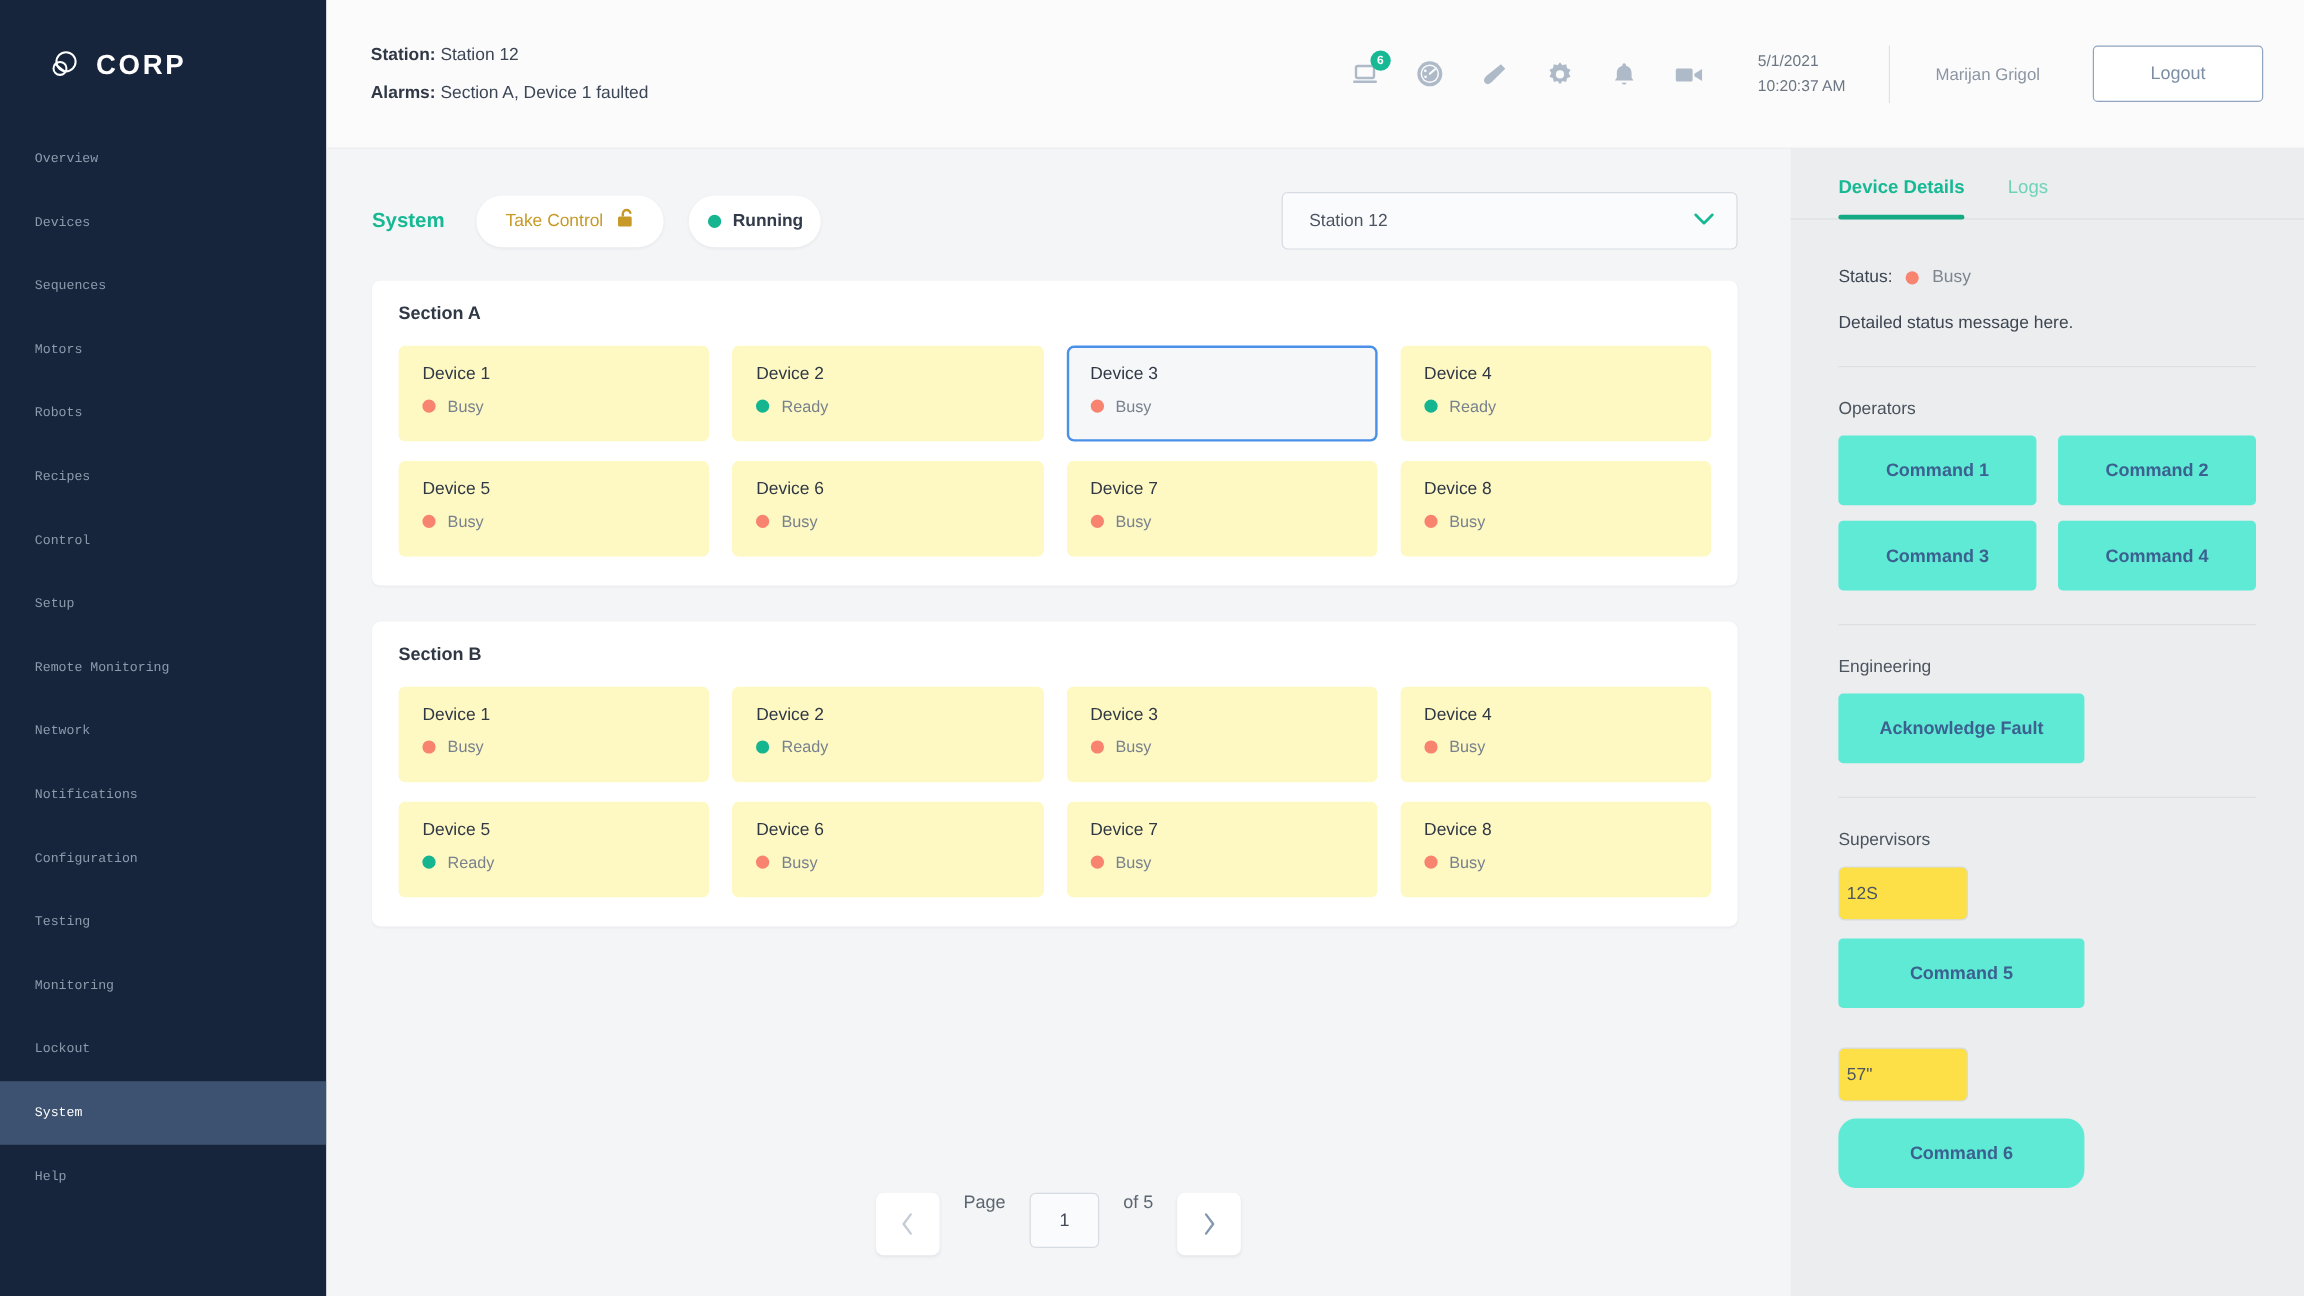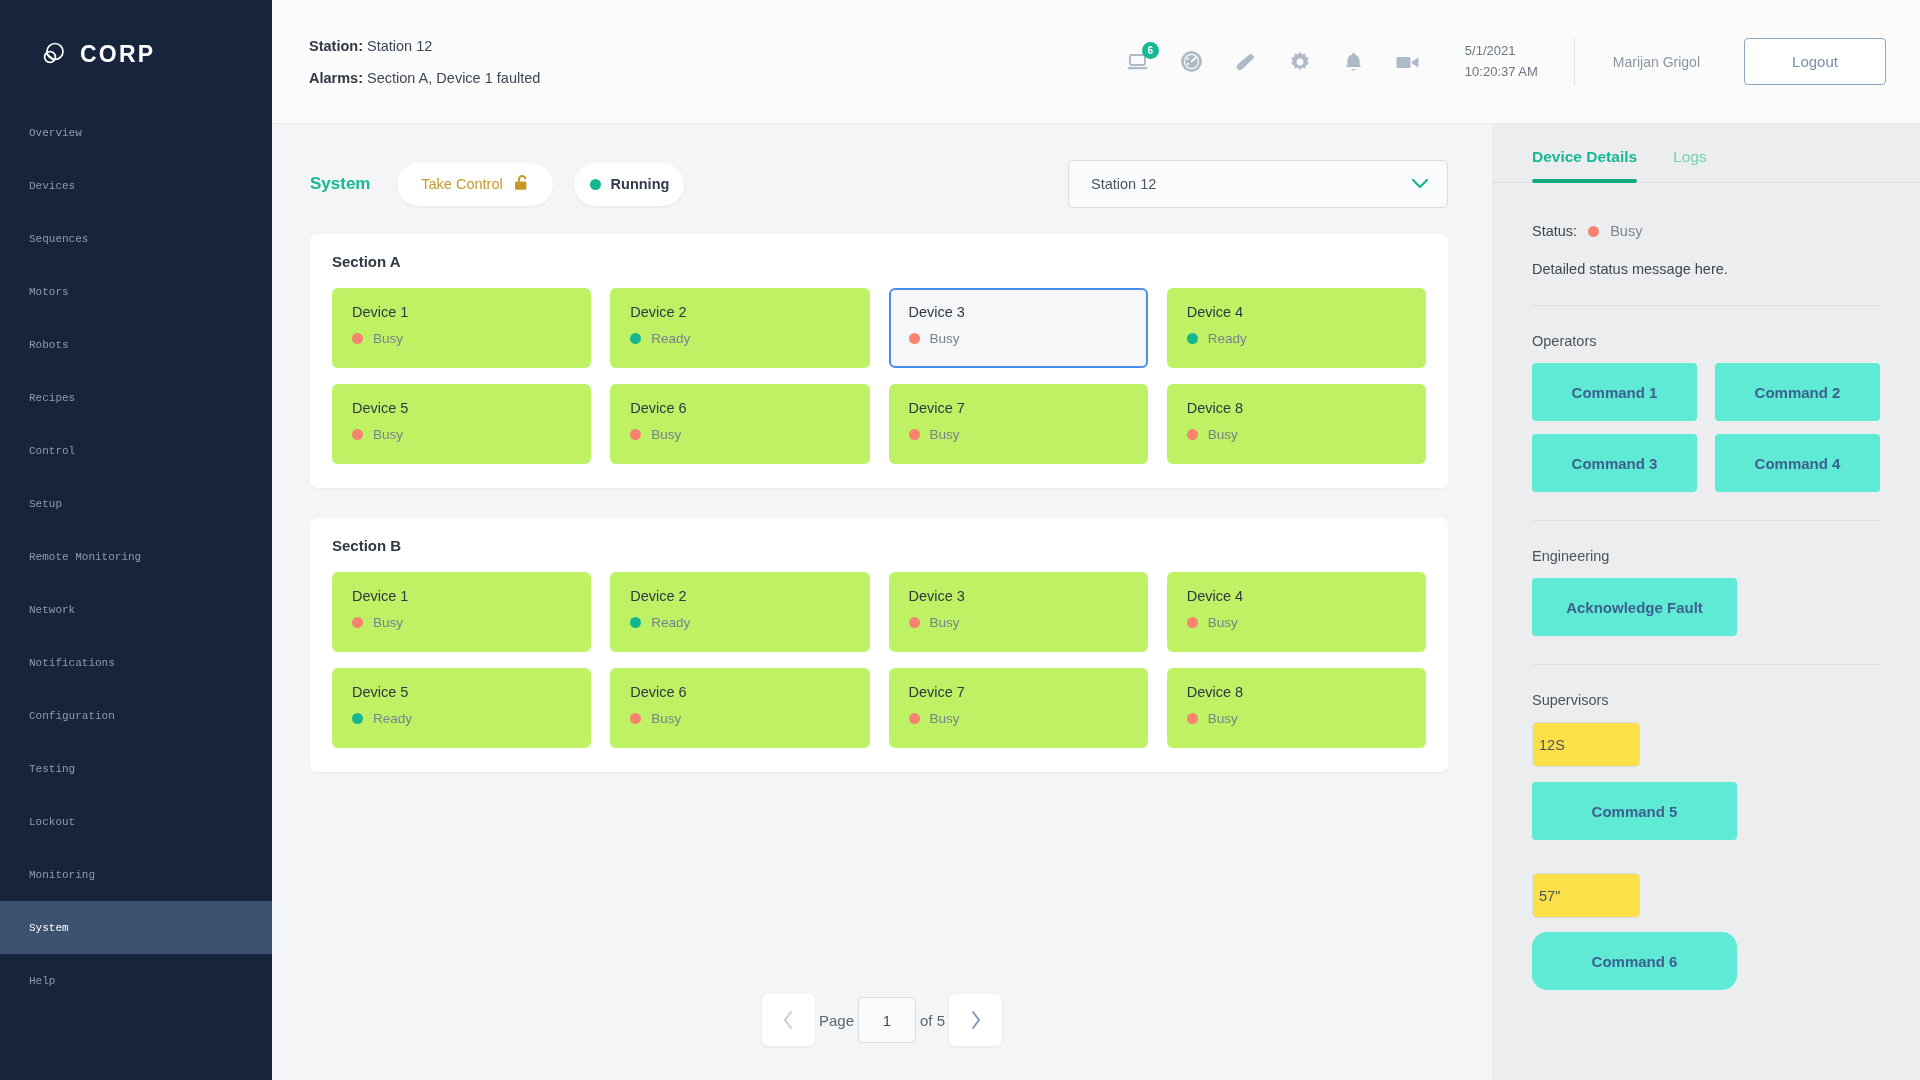--- a/index.html
+++ b/index.html
@@ -111,33 +111,33 @@
   .section-card {
     background: #ffffff; border-radius: 7px; padding: 19px 22px 24px 22px;
     margin-bottom: 30px; box-shadow: 0 1px 2px rgba(30,40,60,.05);
   }
   .section-title { font-size: 15px; font-weight: bold; color: #2f3844; margin-bottom: 18px; }
   .device-grid {
     display: grid; grid-template-columns: repeat(4, 1fr);
     gap: 16px 19px;
   }
   .device-card {
-    background: #bef264; border-radius: 6px; height: 80px;
+    background: #fef9c3; border-radius: 6px; height: 80px;
     padding: 14px 18px; cursor: pointer;
     border: 2px solid transparent;
   }
   .device-card.selected { background: #f6f7f9; border-color: #4a90e8; }
   .dev-name { font-size: 14.5px; color: #2f3844; margin-bottom: 11px; }
   .dev-status { display: flex; align-items: center; gap: 10px; }
   .dev-status span { font-size: 13.5px; color: #78818d; }
 
   
   .pagination {
-    display: flex; align-items: center; justify-content: center;
-    gap: 4px; margin-top: auto; padding: 0 0 34px 0;
+    display: flex; justify-content: center;
+    gap: 20px; margin-top: auto; padding: 0 0 34px 0;
   }
   .page-btn {
     width: 53px; height: 52px; background: #ffffff; border-radius: 6px;
     display: flex; align-items: center; justify-content: center;
     box-shadow: 0 1px 3px rgba(30,40,60,.08); cursor: pointer;
   }
   .page-btn.prev { color: #c3cbd4; }
   .page-btn.next { color: #7f95b0; }
   .page-label { font-size: 15px; color: #5c6670; }
   .page-input {
@@ -238,24 +238,24 @@
         <div class="nav-item">
           <span>Notifications</span>
         </div>
         <div class="nav-item">
           <span>Configuration</span>
         </div>
         <div class="nav-item">
           <span>Testing</span>
         </div>
         <div class="nav-item">
+          <span>Monitoring</span>
+        </div>
+        <div class="nav-item">
           <span>Lockout</span>
-        </div>
-        <div class="nav-item">
-          <span>Monitoring</span>
         </div>
         <div class="nav-item active">
           <span>System</span>
         </div>
         <div class="nav-item">
           <span>Help</span>
         </div>
       </nav>
   </aside>
 

